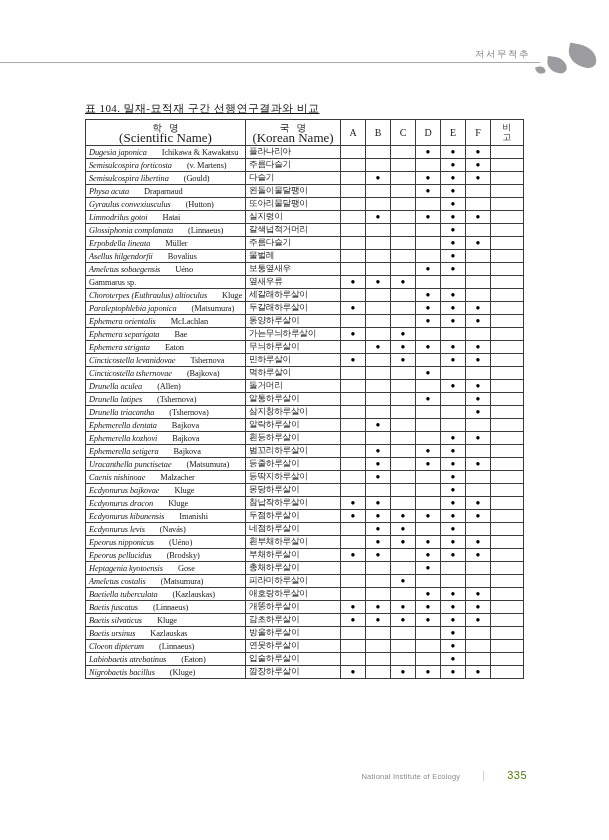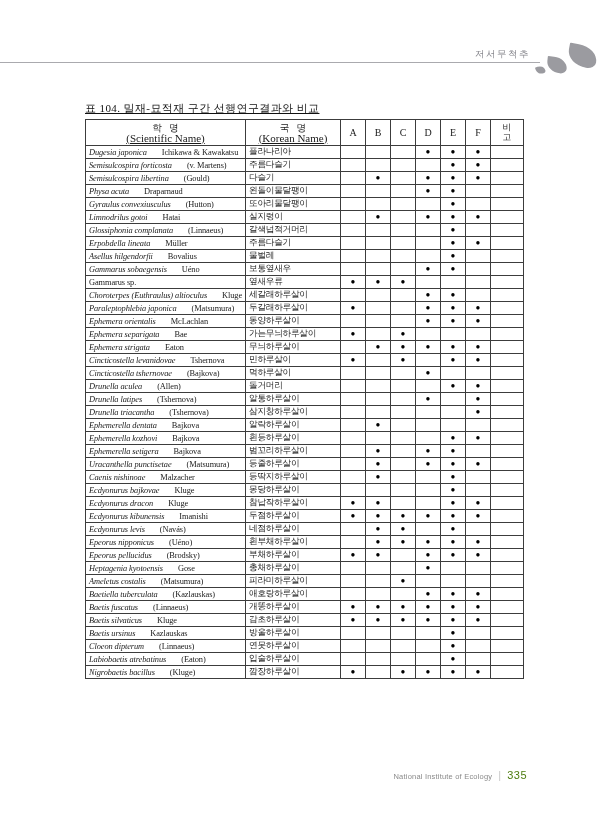--- a/index.html
+++ b/index.html
@@ -54,34 +54,34 @@
   table.species th, table.species td {
     border:0.8px solid #3c3c3c;
     overflow:hidden; white-space:nowrap;
   }
   col.c-sci { width:160px; }
   col.c-kor { width:95px; }
   col.c-site { width:25px; }
   col.c-rem { width:33px; }
   thead th { height:26px; font-weight:normal; text-align:center; vertical-align:middle; }
   .h-ko { font-size:9.6px; line-height:11px; white-space:pre; }
-  .h-en { font-size:11px; line-height:10.5px; white-space:pre;text-decoration:underline; }
+  .h-en { font-size:13px; line-height:10.5px; white-space:pre; }
   .h-site { font-size:10px; }
   .h-rem div { font-size:8.8px; line-height:9.5px; }
   tbody td { height:12.22px; vertical-align:middle; }
   td.sci-cell { padding-left:3px; font-size:8.4px; letter-spacing:-0.1px; }
   td.sci-cell .sci { font-style:italic; }
   td.sci-cell .sci:not(:empty) + .auth { margin-left:15px; }
   td.kor-cell { padding-left:3px; font-size:8.7px; letter-spacing:-0.3px; }
   td.mark-cell { text-align:center; font-size:8px; line-height:8px; color:#000; }
   td.rem-cell { }
   
   .footer {
     position:absolute; top:769px; right:82px;
-    display:flex; align-items:baseline; gap:6px;
+    display:flex; align-items:baseline; gap:22px;
     font-family:"Liberation Sans","DejaVu Sans",sans-serif;
   }
   .footer-org { font-size:7.5px; color:#8a8a8a; letter-spacing:0.2px; }
   .footer-sep { font-size:11px; color:#c9c9c9; }
   .footer-page { font-size:11px; color:#4d7c0f; letter-spacing:0.5px; }
 </style>
 </head>
 <body>
 
 <div class="top-rule"></div>
@@ -248,21 +248,21 @@
     <td class="mark-cell"></td>
     <td class="mark-cell"></td>
     <td class="mark-cell"></td>
     <td class="mark-cell">●</td>
     <td class="mark-cell"></td>
     <td class="rem-cell"></td>
   </tr>
 
   <tr>
     <td class="sci-cell">
-      <span class="sci">Gammarus sobaegensis</span><span class="auth">Uéno</span>
+      <span class="sci">Ameletus sobaegensis</span><span class="auth">Uéno</span>
     </td>
     <td class="kor-cell"><span class="kor">보통옆새우</span></td>
     <td class="mark-cell"></td>
     <td class="mark-cell"></td>
     <td class="mark-cell"></td>
     <td class="mark-cell">●</td>
     <td class="mark-cell">●</td>
     <td class="mark-cell"></td>
     <td class="rem-cell"></td>
   </tr>

